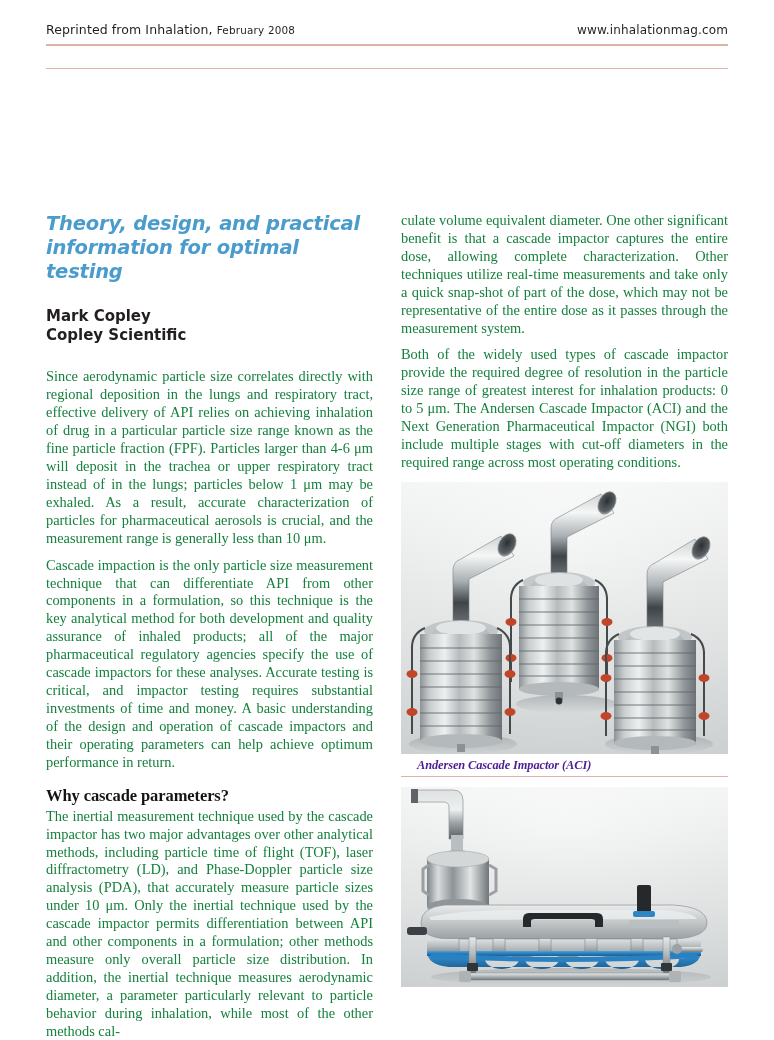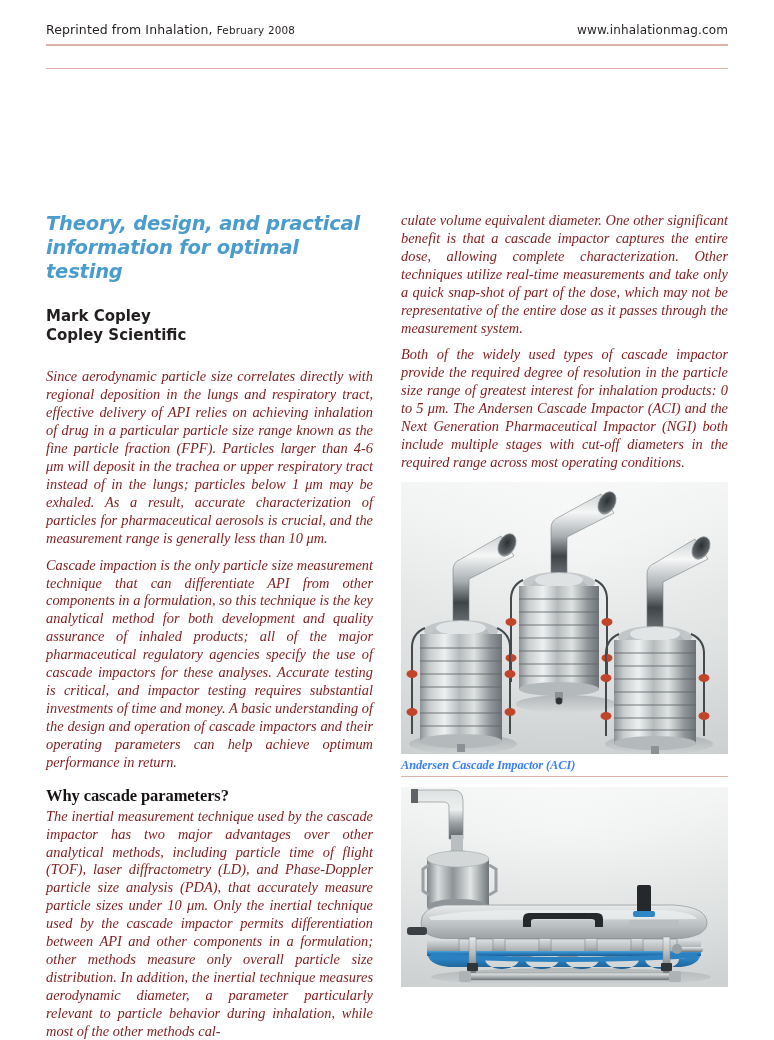--- a/index.html
+++ b/index.html
@@ -99,23 +99,22 @@
     line-height: 1.33;
     color: #231f20;
     margin: 0 0 22px 0;
   }
 
   p.body {
     font-size: 14.4px;
     line-height: 1.245;
     text-align: justify;
     margin: 0 0 9px 0;
-    color: #7f1d1d;
+    color: #15803d;
     hyphens: manual;
-    font-style: italic;
   }
   p.body:last-child { margin-bottom: 9px; }
 
   h2.section {
     font-family: "Liberation Serif", "DejaVu Serif", serif;
     font-weight: bold;
     font-size: 16.5px;
     margin: 14px 0 2px 0;
     color: #171314;
     letter-spacing: -0.1px;
@@ -130,23 +129,24 @@
     background: #e9eaea;
   }
   .fig-aci { height: 272px; }
   .fig-ngi { height: 200px; }
 
   .caption {
     font-family: "Liberation Serif", "DejaVu Serif", serif;
     font-weight: bold;
     font-style: italic;
     font-size: 12.4px;
-    color: #3b82f6;
+    color: #4c1d95;
     padding: 4px 0 3px 0;
     letter-spacing: -0.1px;
+    margin-left: 16px;
   }
   .caption-rule {
     height: 1.5px;
     background: #ddb3a9;
   }
 
   
   .photo-bg {
     position: absolute;
     inset: 0;

